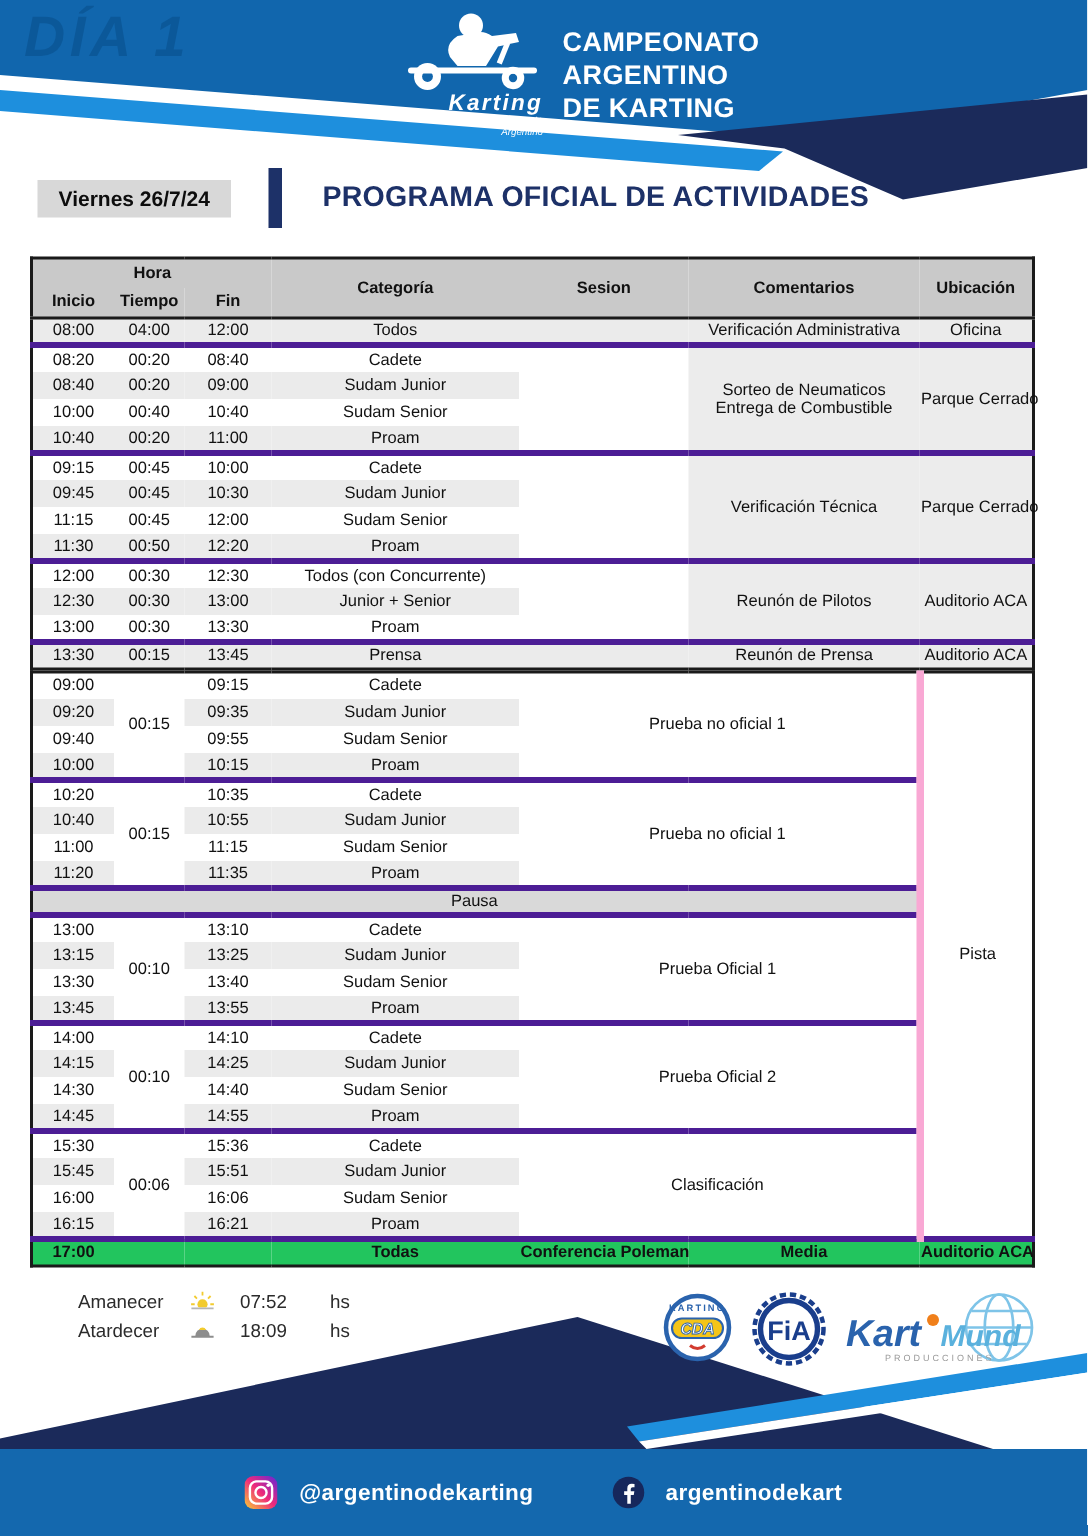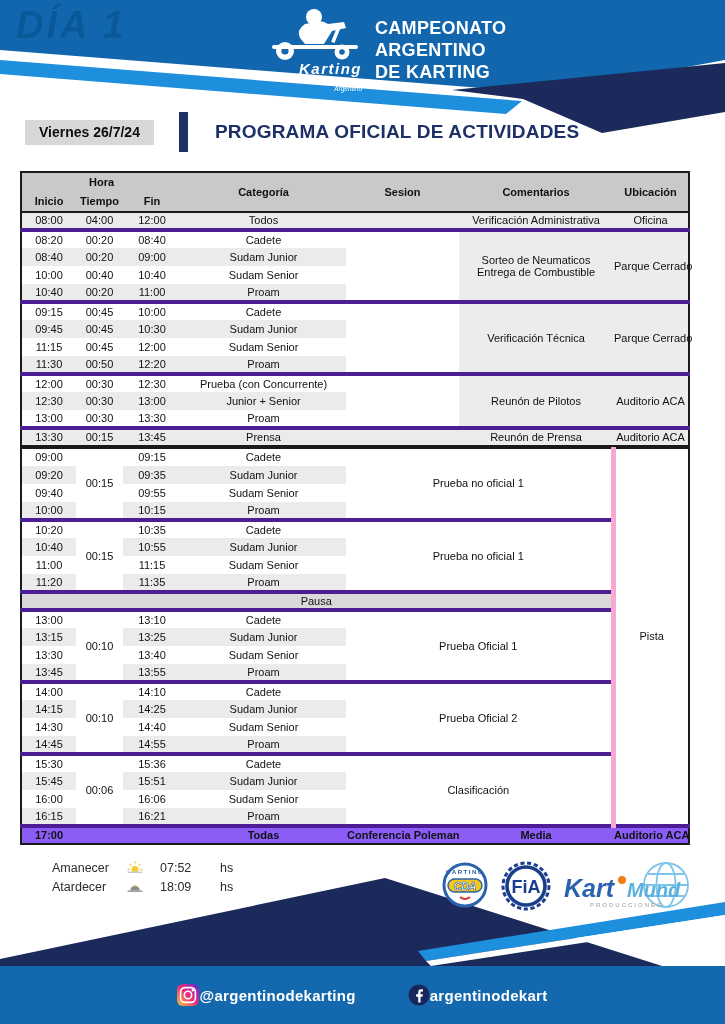--- a/index.html
+++ b/index.html
@@ -31,37 +31,37 @@
   td,th{text-align:center;height:18px;padding:0 1px;line-height:1.12;white-space:nowrap;vertical-align:middle}
   th{background:#c9c9c9;font-weight:700;height:20px}
   th.hb{border-bottom:2px solid #1a1a1a}
   tr.gtop>td{border-top:4px solid #4c1d95}
   td.sh{background:#ebebeb}
   td.mcom{background:#ececec}
   td.ses{background:#fff}
   td.tiempo,td.comment{background:#fff}
   td.pista{border-left:5px solid #f9a8d4;background:#fff}
   td.pausa{background:#d9d9d9;font-weight:400}
-  tr.final>td{background:#8b5cf6;font-weight:700}
+  tr.final>td{background:#22c55e;font-weight:700}
 
   
   .sun-times{position:absolute;top:858px;left:52px;z-index:3;font-size:12.5px;color:#2b2b2b}
   .sun-row{display:flex;align-items:center;height:19px}
   .sun-label{width:74px}
   .sun-icon{width:34px;display:inline-flex;align-items:center}
   .sun-time{width:60px}
 
   
   .sponsors{position:absolute;top:858px;left:440px;z-index:3;display:flex;align-items:center;gap:9px}
 
   
   .ftr-svg{position:absolute;top:855px;left:0;z-index:1}
   .social-bar{position:absolute;left:0;top:966px;width:725px;height:58px;z-index:4;
               display:flex;align-items:center;justify-content:center;gap:52px}
-  .social-item{display:flex;align-items:center;gap:0;color:#fff;font-size:15px;font-weight:800;letter-spacing:.3px}
+  .social-item{display:flex;align-items:center;gap:14px;color:#fff;font-size:15px;font-weight:800;letter-spacing:.3px}
 </style>
 </head>
 <body>
 
 <div class="page">
 
   <svg class="hdr-svg" width="725" height="190" viewBox="0 0 725 190">
     <polygon points="0,0 725,0 725,60 545,93 0,50" fill="#1166ad"></polygon>
     <polygon points="0,60 522,101 506,114 0,74" fill="#1e8fdd"></polygon>
     <polygon points="452,90 725,63 725,112 602,133 523,99" fill="#1b2a5a"></polygon>
@@ -184,21 +184,21 @@
         <tr>
           <td class="sh">11:30</td>
           <td class="sh">00:50</td>
           <td class="sh">12:20</td>
           <td class="sh">Proam</td>
         </tr>
         <tr class="gtop">
           <td>12:00</td>
           <td>00:30</td>
           <td>12:30</td>
-          <td>Prueba (con Concurrente)</td>
+          <td>Todos (con Concurrente)</td>
           <td rowspan="3" class="ses"></td>
           <td rowspan="3" class="mcom">Reunón de Pilotos</td>
           <td rowspan="3" class="mcom">Auditorio ACA</td>
         </tr>
         <tr>
           <td class="sh">12:30</td>
           <td class="sh">00:30</td>
           <td class="sh">13:00</td>
           <td class="sh">Junior + Senior</td>
         </tr>

